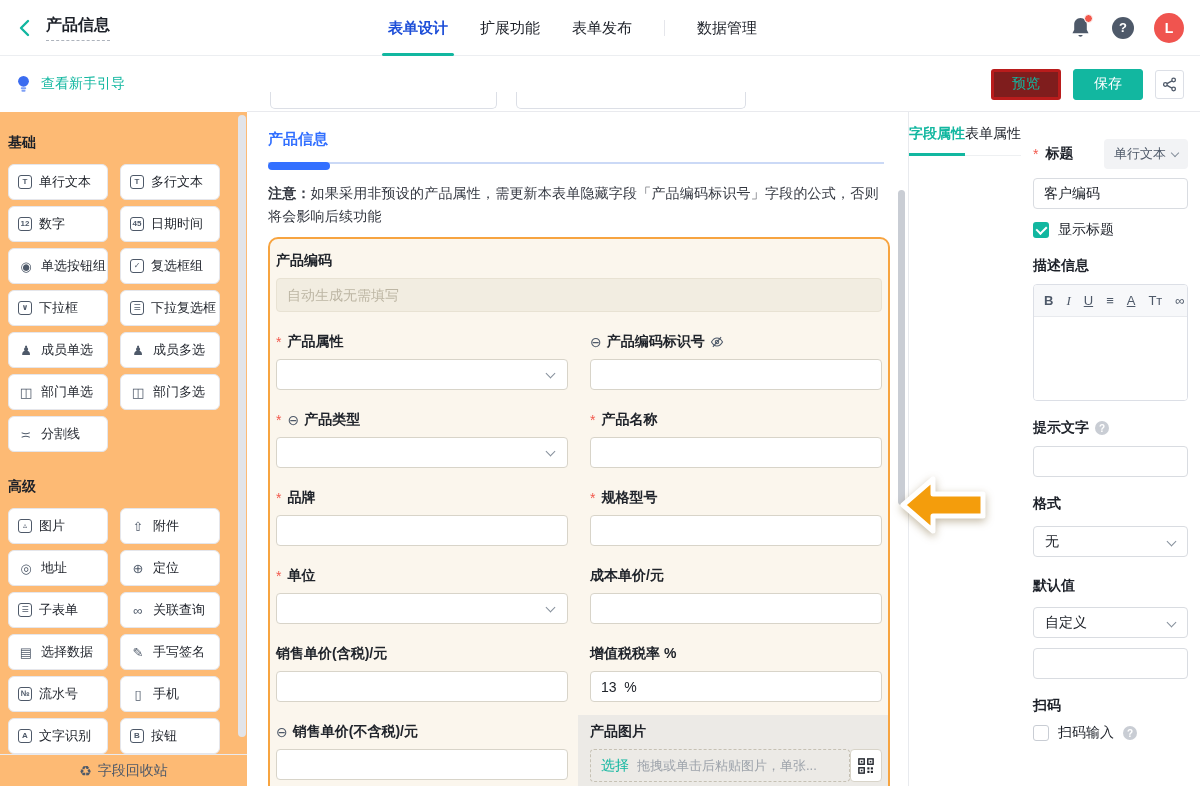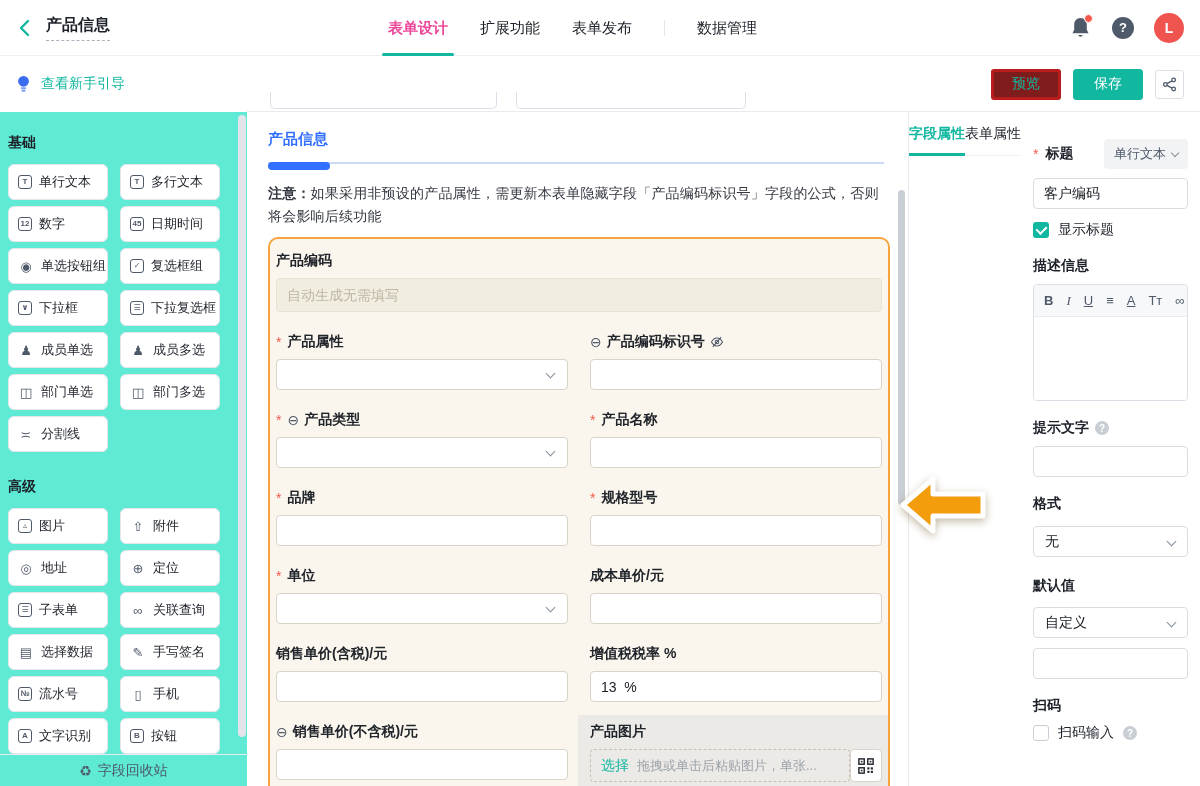--- a/index.html
+++ b/index.html
@@ -9,21 +9,21 @@
 
   
   .topbar { position:relative; height:56px; display:flex; align-items:center;
     padding:0 16px; background:#fff; border-bottom:1px solid #ECEEF1; }
   .back { display:flex; align-items:center; margin-right:12px; cursor:pointer; }
   .doc-title { font-size:16px; font-weight:700; color:#1D2129;
     border-bottom:1px dashed #ADB3BC; padding-bottom:4px; }
   .top-tabs { position:absolute; left:388px; top:0; height:56px; display:flex; align-items:center; gap:32px; }
   .tab { position:relative; height:56px; display:flex; align-items:center;
     font-size:15px; color:#1D2129; cursor:pointer; white-space:nowrap; }
-  .tab.active { color:#ec4899; font-weight:700; }
+  .tab.active { color:#1d4ed8; font-weight:700; }
   .tab.active::after { content:""; position:absolute; left:-6px; right:-6px; bottom:0;
     height:3px; border-radius:2px; background:#12B7A0; }
   .tab-divider { width:1px; height:16px; background:#E5E6EB; }
   .top-right { margin-left:auto; display:flex; align-items:center; gap:20px; }
   .bell-wrap { position:relative; width:22px; height:24px; cursor:pointer; }
   .bell-dot { position:absolute; right:-1px; top:-2px; width:9px; height:9px;
     border-radius:50%; background:#F2584C; border:1.5px solid #fff; }
   .help-circle { width:22px; height:22px; border-radius:50%; background:#4E5969; color:#fff;
     font-size:13px; font-weight:700; display:flex; align-items:center; justify-content:center; cursor:pointer; }
   .avatar { width:30px; height:30px; border-radius:50%; background:#F0544F; color:#fff;
@@ -42,21 +42,21 @@
     display:flex; align-items:center; justify-content:center; cursor:pointer; }
   .ghost-box { position:absolute; top:36px; height:17px; border:1px solid #DCDFE6; border-top:none;
     border-radius:0 0 5px 5px; background:#fff; }
   .ghost-a { left:270px; width:227px; }
   .ghost-b { left:516px; width:230px; }
 
   
   .main { display:flex; height:674px; position:relative; }
 
   
-  .sidebar { position:relative; width:247px; background:#5eead4; display:flex; flex-direction:column; overflow:hidden; }
+  .sidebar { position:relative; width:247px; background:#fdba74; display:flex; flex-direction:column; overflow:hidden; }
   .side-scroll { position:absolute; right:1px; top:3px; width:8px; height:622px; border-radius:4px; background:#E2E4E9; }
   .sec-title { margin:22px 0 12px 8px; font-size:14px; font-weight:700; color:#1D2129; }
   .sec-title.adv { margin-top:26px; }
   .fgrid { display:grid; grid-template-columns:100px 100px; gap:6px 12px; margin-left:8px; }
   .fbtn { display:flex; align-items:center; gap:7px; padding-left:9px; height:36px; background:#fff;
     border:1px solid #E5E6EB; border-radius:6px; font-size:13px; color:#1D2129; cursor:pointer; white-space:nowrap; }
   .fi { width:16px; text-align:center; color:#4E5969; font-size:13px; line-height:1; flex:none; }
   .fi.boxed { width:14px; height:14px; border:1.2px solid #4E5969; border-radius:3px; font-size:8px;
     font-weight:700; display:flex; align-items:center; justify-content:center; }
   .side-footer { margin-top:auto; border-top:1px solid #E9EAEE; height:40px; display:flex;

